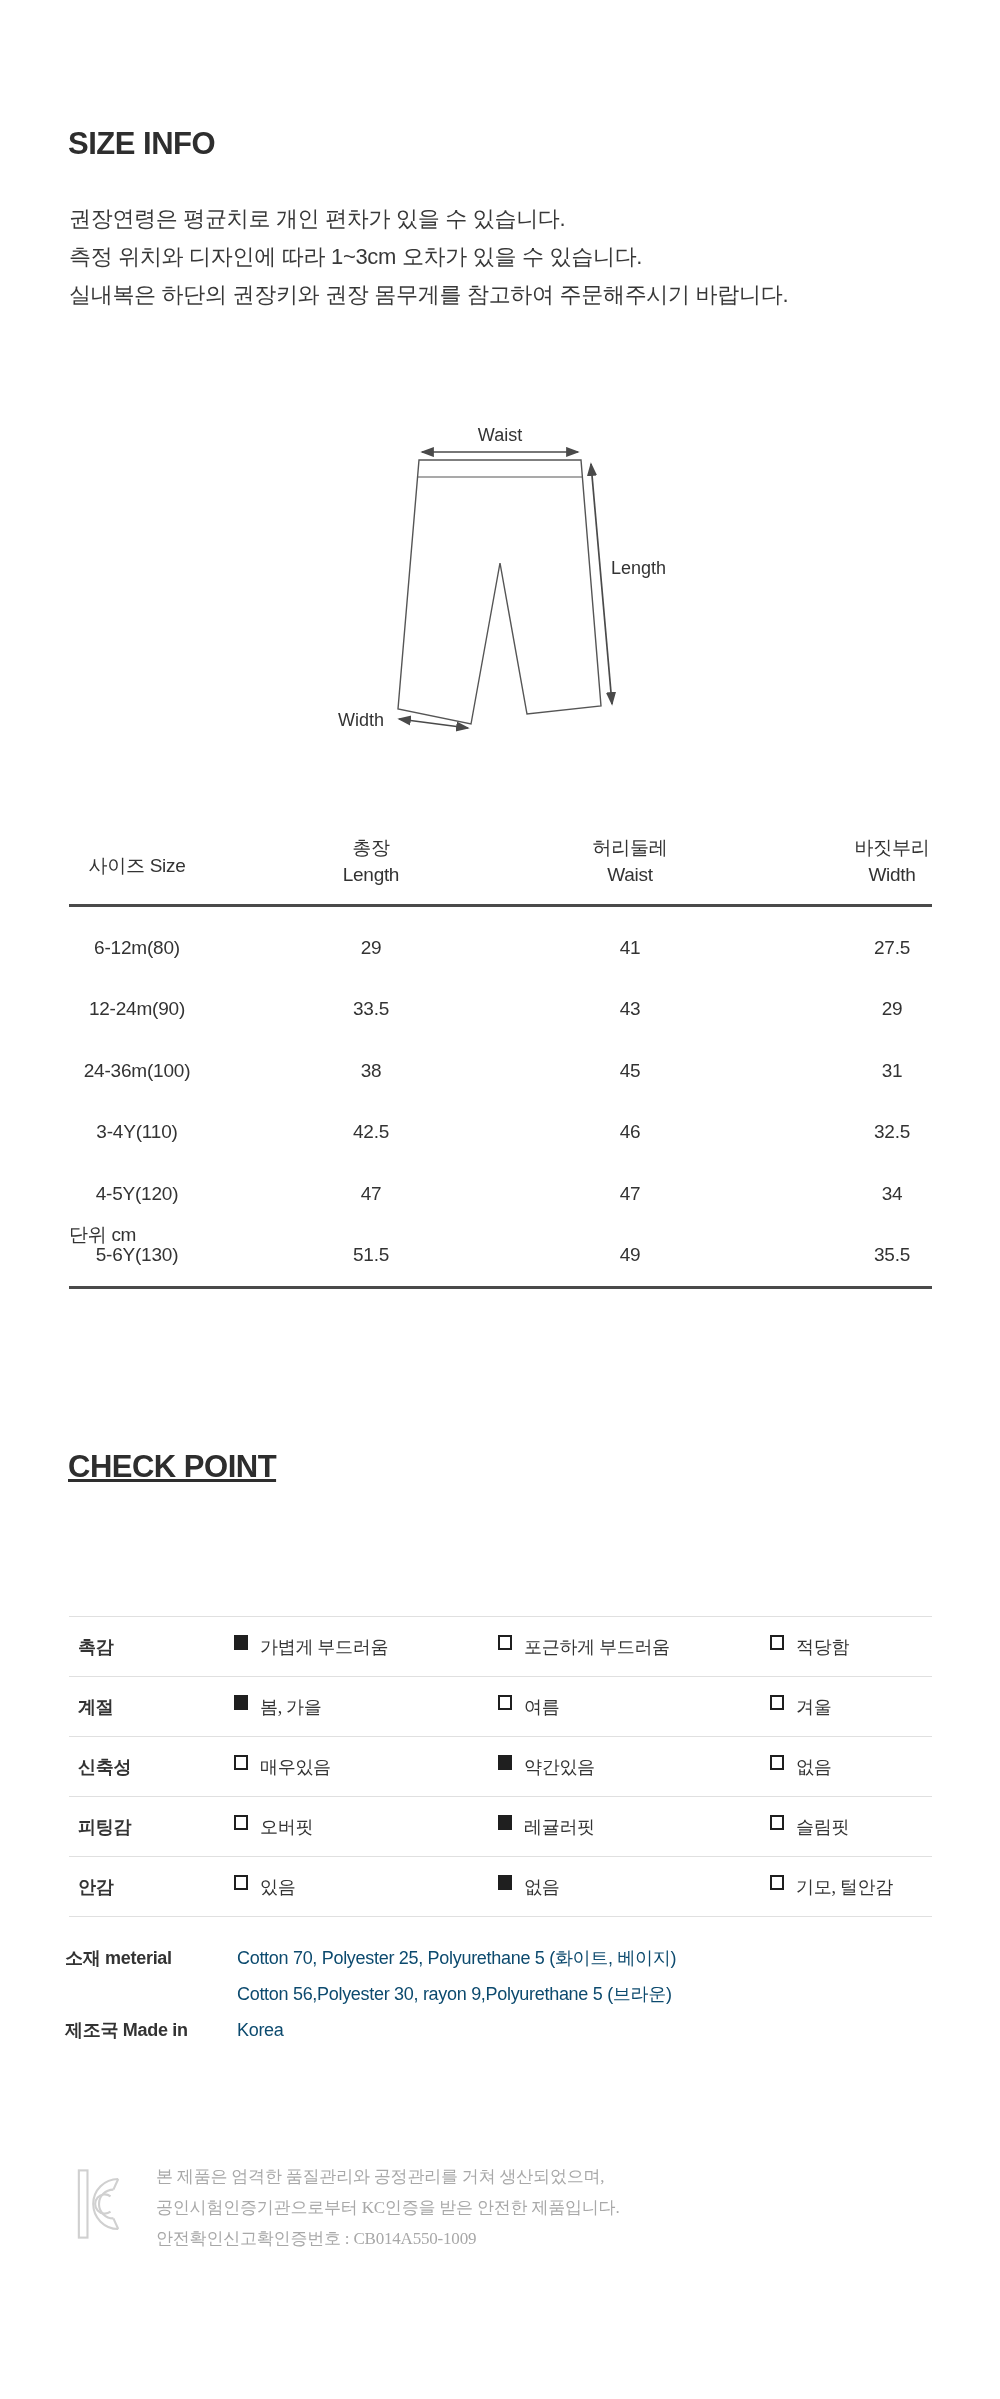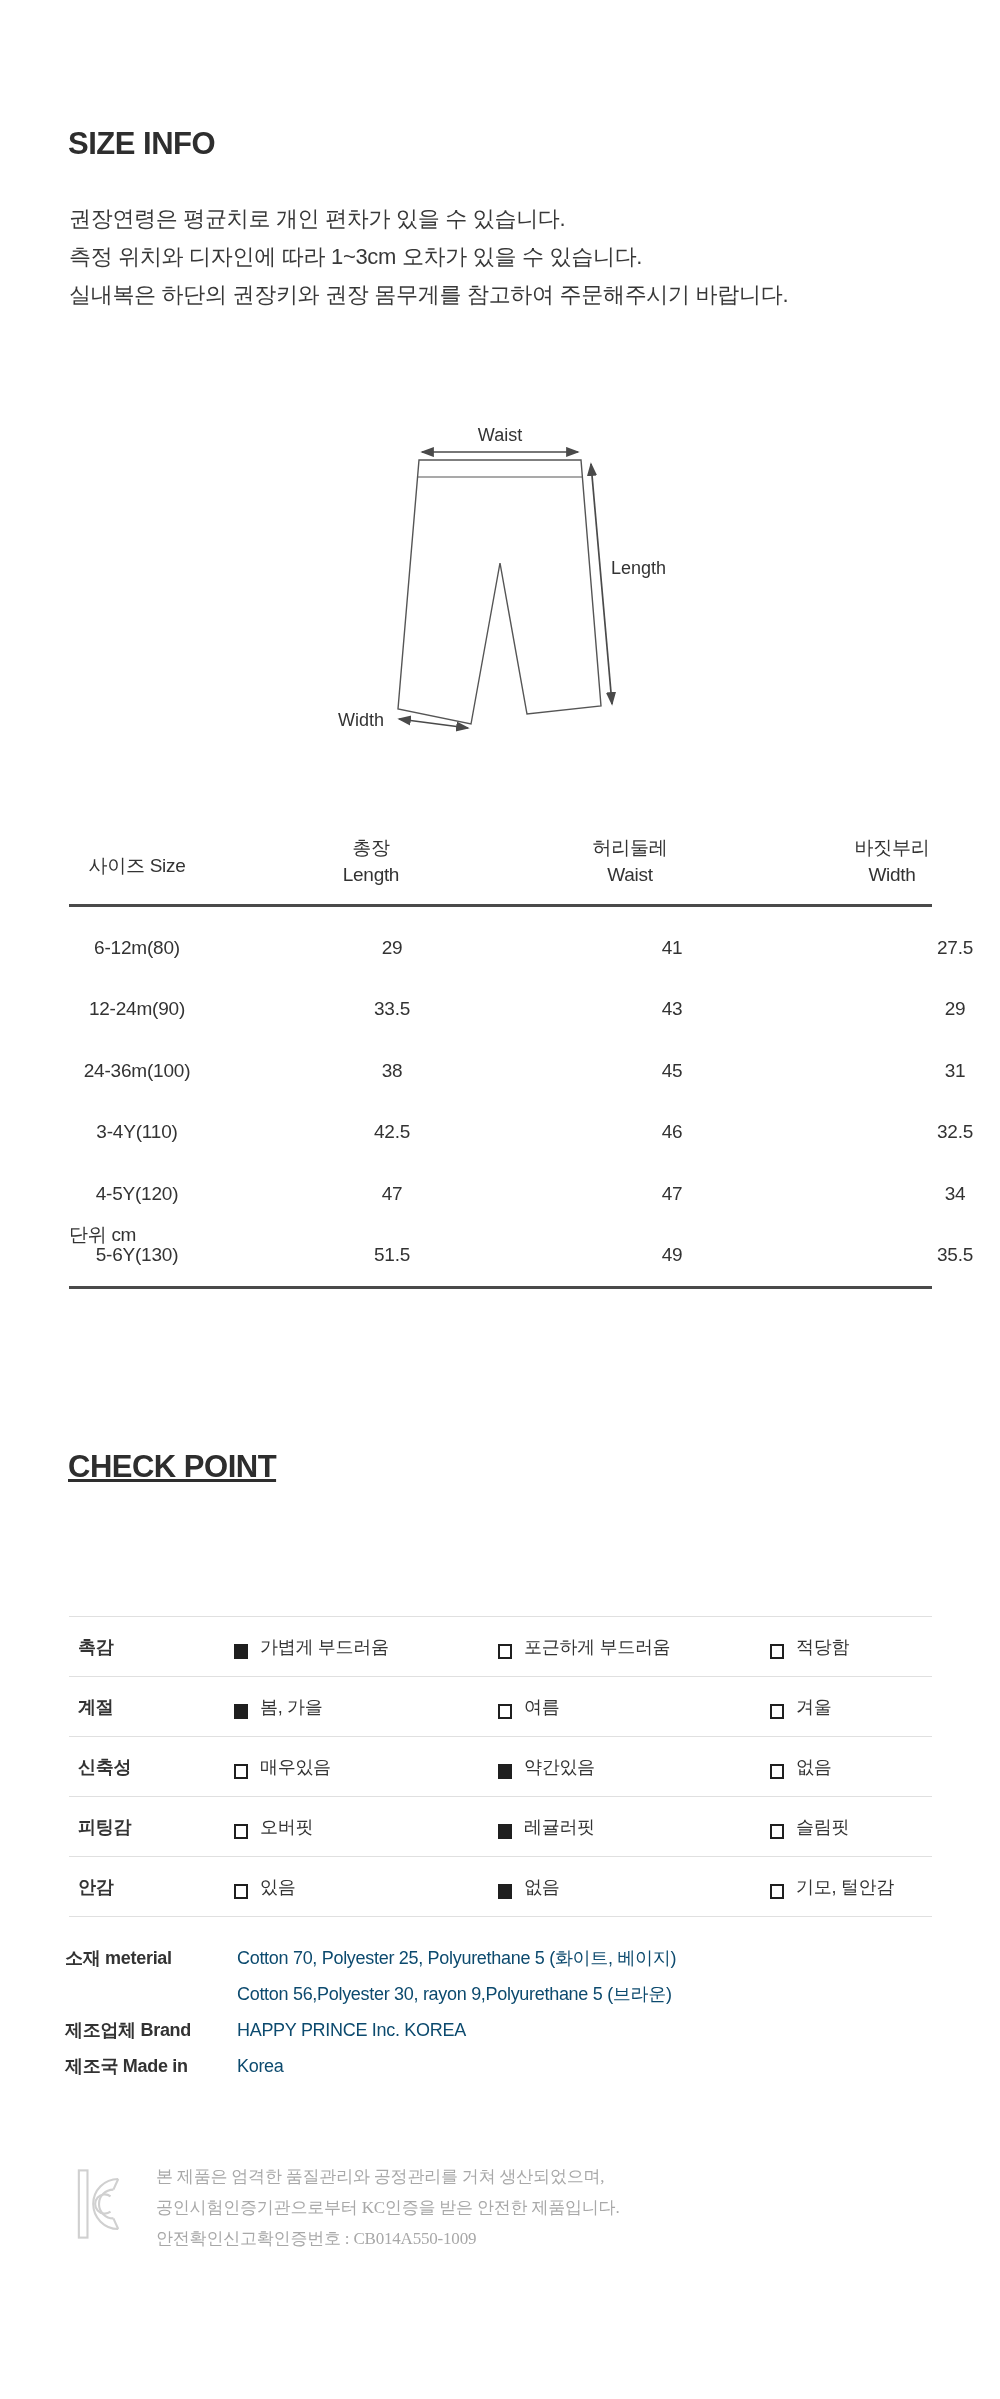--- a/index.html
+++ b/index.html
@@ -43,39 +43,38 @@
   .st-header .cell{text-align:center;line-height:27px;}
   .st-rule{height:3px;background:#4a4a4a;}
   .st-body{padding-top:10px;}
   .st-row{
     display:grid;
     grid-template-columns:136px 332px 186px 209px;
     height:61.5px;
     align-items:center;
     font-size:19px;
     letter-spacing:-0.2px;
-    gap:21px;
   }
   .st-row .cell{text-align:center;}
   .col-last{padding-left:129px;box-sizing:border-box;}
   .unit-note{left:69px; top:1202px; font-size:19px; letter-spacing:-0.3px;}
 
   
   .cp-table{left:69px; top:1596px; width:863px; border-top:1px solid #e0e0e0;}
   .cp-row{
     display:grid;
     grid-template-columns:165px 264px 272px 1fr;
     height:59px;
     align-items:center;
     border-bottom:1px solid #e0e0e0;
     font-size:18px;
     letter-spacing:-0.3px;
   }
   .cp-label{padding-left:9px;font-weight:600;}
-  .cp-opt{display:flex;align-items:flex-end;}
+  .cp-opt{display:flex;align-items:flex-start;font-family:Liberation Serif, serif;}
   .checkbox{
     width:14px;height:15px;
     border:2px solid #1f1f1f;
     box-sizing:border-box;
     margin-right:12px;
     flex:0 0 auto;
   }
   .checkbox.checked{background:#1f1f1f;}
 
   
@@ -285,24 +284,20 @@
   </div>
 
   <div class="abs details">
     <div class="d-row">
       <div class="d-label">소재 meterial</div>
       <div class="d-value">Cotton 70, Polyester 25, Polyurethane 5 (화이트, 베이지)</div>
     </div>
     <div class="d-row">
       <div class="d-label"></div>
       <div class="d-value">Cotton 56,Polyester 30, rayon 9,Polyurethane 5 (브라운)</div>
-    </div>
-    <div class="d-row">
-      <div class="d-label">제조업체 Brand</div>
-      <div class="d-value">HAPPY PRINCE Inc. KOREA</div>
     </div>
     <div class="d-row">
       <div class="d-label">제조국 Made in</div>
       <div class="d-value">Korea</div>
     </div>
   </div>
 
   <svg class="abs kc-logo" width="48" height="76" viewBox="0 0 50 78">
     <rect x="4" y="4" width="9" height="70" fill="none" stroke="#d0d0d0" stroke-width="2.2"></rect>
     <path d="M45 13 A26 26 0 1 0 45 65" fill="none" stroke="#d0d0d0" stroke-width="2.2"></path>

